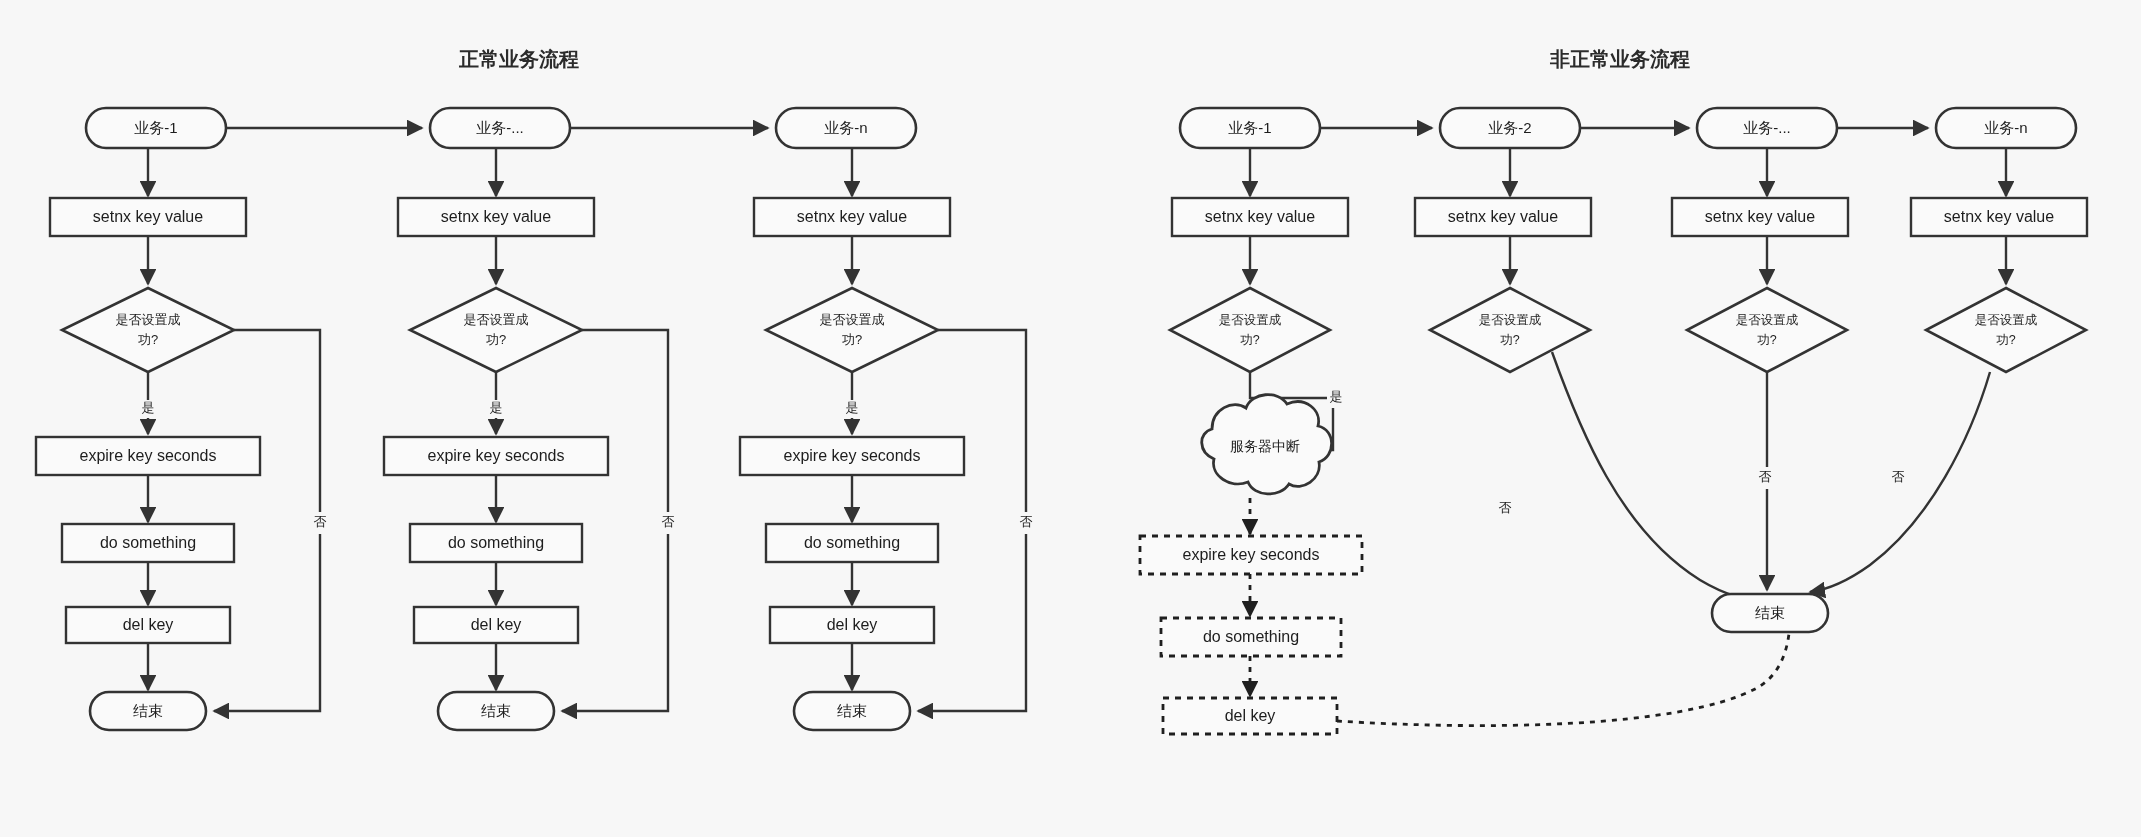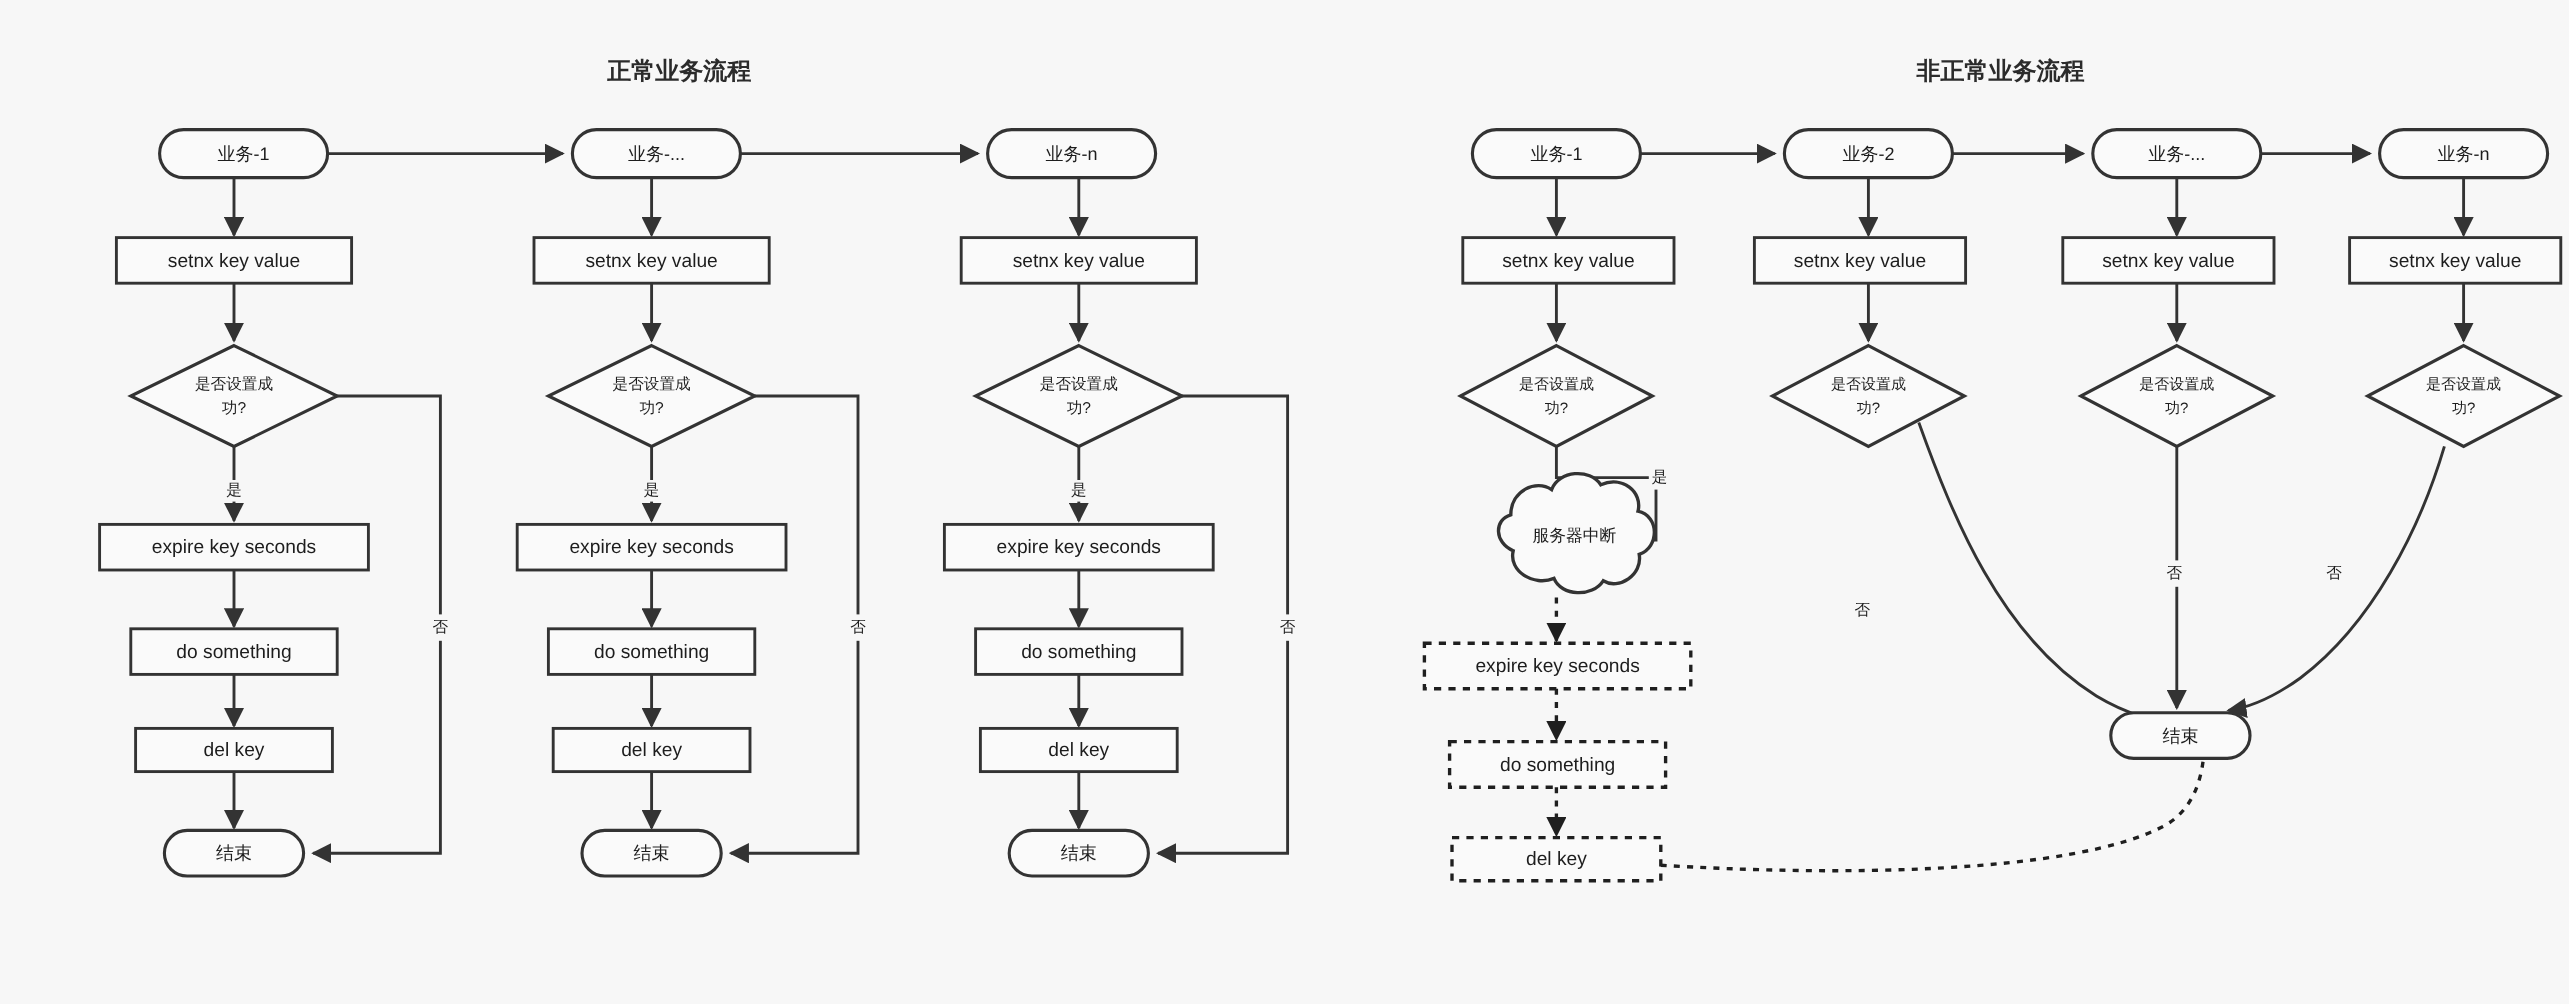--- a/index.html
+++ b/index.html
@@ -11,21 +11,20 @@
     width: 2141px;
     height: 837px;
     overflow: hidden;
     font-family: "Liberation Sans", "DejaVu Sans", sans-serif;
   }
   #root {
     position: relative;
     width: 1867px;
     height: 837px;
     background: #f7f7f7;
-    margin-left: 47px;
   }
   svg.flow {
     position: absolute;
     left: 0;
     top: 0;
     width: 2141px;
     height: 837px;
   }
   .panel-title {
     font-size: 20px;

